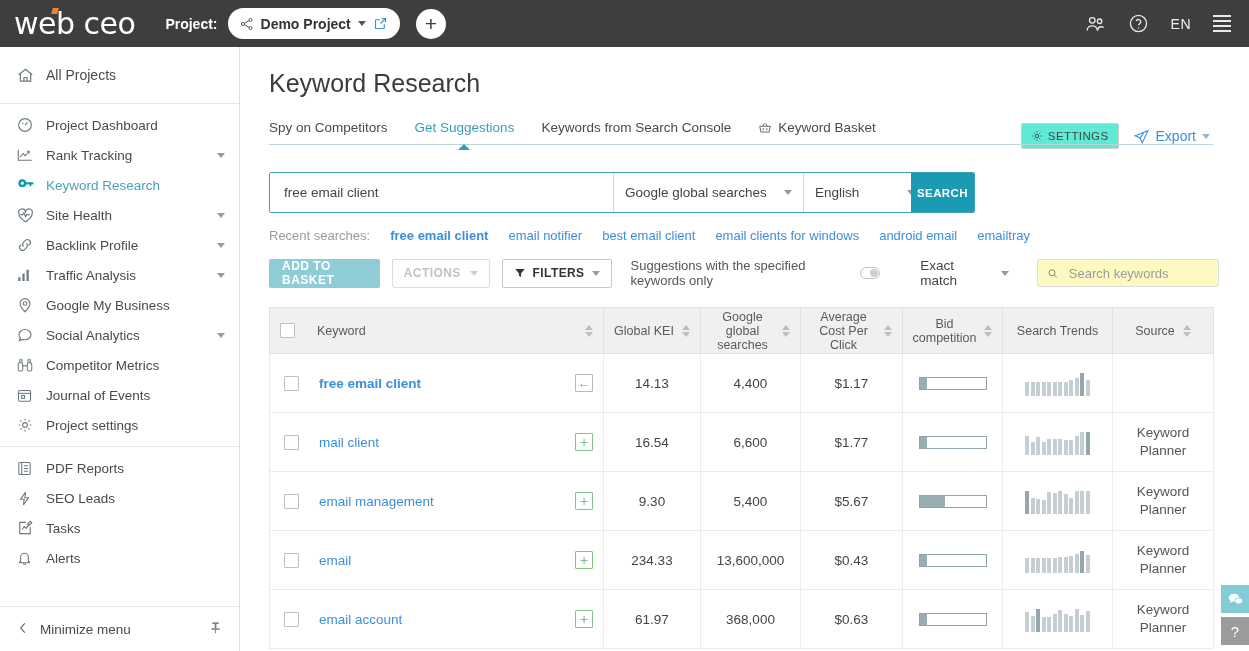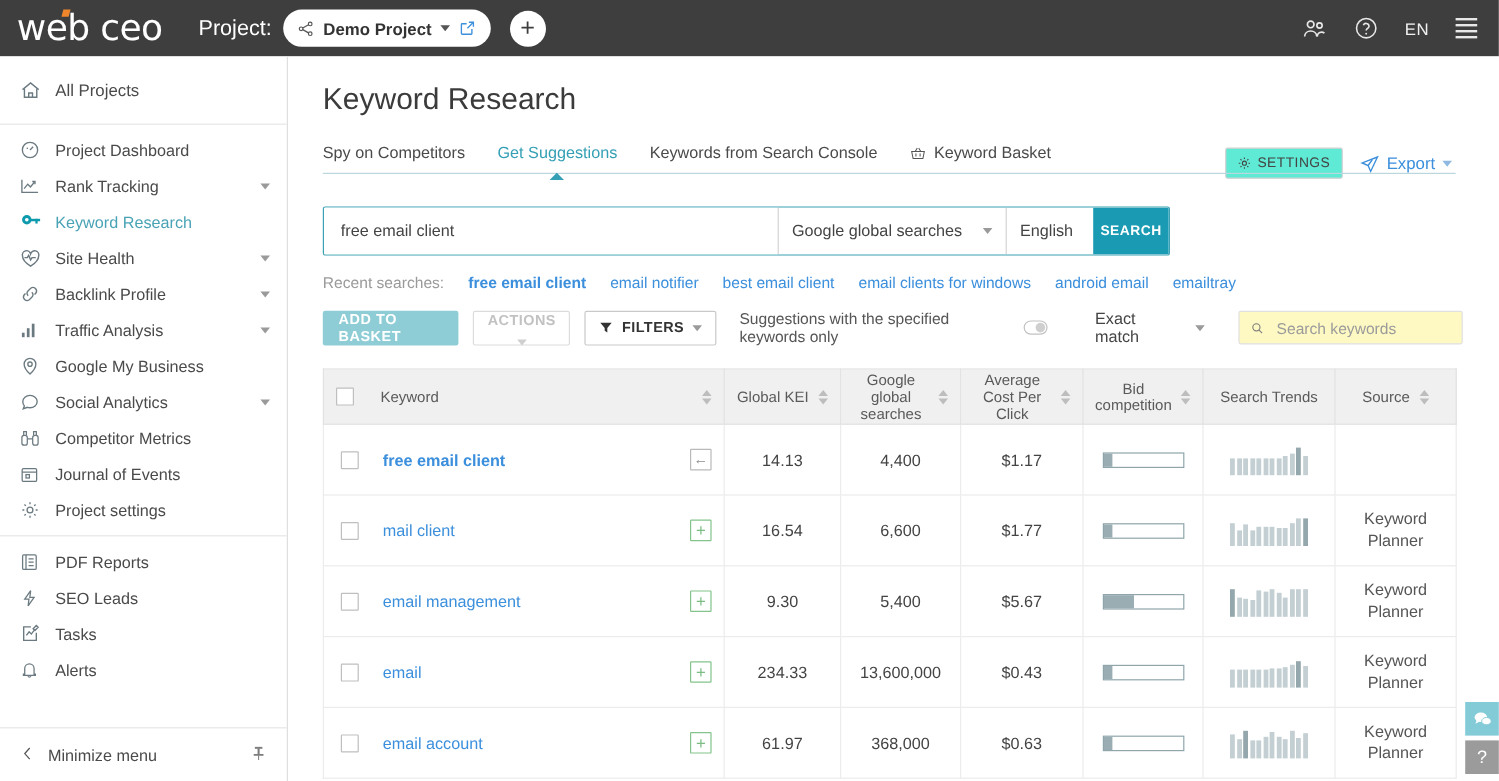--- a/index.html
+++ b/index.html
@@ -19,21 +19,21 @@
   .logo { margin-left:14px; display:flex; align-items:baseline; position:relative; }
   .logo-text {
     font-family:"DejaVu Sans", sans-serif;
     font-size:30px; color:#ffffff; letter-spacing:-0.5px; font-weight:400;
     line-height:1;
   }
   .logo-dot {
     position:absolute; left:38px; top:-1px; width:6px; height:6px;
     background:#f0862c; transform:skewX(-15deg);
   }
-  .proj-label { margin-left:30px; color:#ffffff; font-size:18px; }
+  .proj-label { margin-left:30px; color:#ffffff; font-size:14px;font-weight:bold; }
   .proj-pill {
     margin-left:10px; height:31px; background:#ffffff; border-radius:16px;
     display:flex; align-items:center; padding:0 12px; gap:7px; cursor:pointer;
   }
   .proj-pill-name { font-size:14px; color:#333; font-weight:600; }
   .caret-dn {
     width:0;height:0;border-left:4.5px solid transparent;border-right:4.5px solid transparent;
     border-top:5px solid #555;
   }
   .plus-btn {
@@ -116,21 +116,21 @@
   }
   .search-input {
     flex:1; border:none; outline:none; padding:0 14px; font-size:13.5px; color:#444;
     font-family:"Liberation Sans", sans-serif;
   }
   .sel {
     border-left:1px solid #d4d4d4; display:flex; align-items:center; justify-content:space-between;
     padding:0 11px; cursor:pointer; font-size:13.5px; color:#444; gap:10px;
   }
   .sel.engine { width:190px; }
-  .sel.lang2 { width:73px;gap:48px; }
+  .sel.lang2 { width:108px;gap:48px; }
   .btn-search {
     width:63px; background:#1a9bb3; color:#fff; display:flex; align-items:center;
     justify-content:center; font-size:11.5px; letter-spacing:.4px; cursor:pointer;
     font-weight:700;
   }
 
   
   .recent { margin:15px 0 0 29px; display:flex; align-items:center; gap:20px; font-size:13px; }
   .recent-label { color:#9a9a9a; }
   .recent a { color:#3b8fdc; text-decoration:none; cursor:pointer; }
@@ -139,21 +139,21 @@
   
   .toolbar { margin:15px 0 0 29px; display:flex; align-items:center; gap:12px; width:950px; }
   .btn-basket {
     height:29px; background:#8fcdd6; color:#fff; border-radius:2px;
     display:flex; align-items:center; padding:0 13px; font-size:12px; letter-spacing:.5px;
     cursor:pointer; font-weight:700;
   }
   .btn-actions {
     height:29px; background:#fff; border:1px solid #dcdcdc; border-radius:2px;
     display:flex; align-items:center; gap:9px; padding:0 11px; font-size:12px;
-    letter-spacing:.4px; color:#c2c2c2; cursor:default; font-weight:700;flex-direction:column;
+    letter-spacing:.4px; color:#c2c2c2; cursor:default; font-weight:700;
   }
   .btn-filters {
     height:29px; background:#fff; border:1px solid #c9c9c9; border-radius:2px;
     display:flex; align-items:center; gap:7px; padding:0 11px; font-size:12px;
     letter-spacing:.4px; color:#333; cursor:pointer; font-weight:700;
   }
   .caret-gray {
     width:0;height:0;border-left:4px solid transparent;border-right:4px solid transparent;
     border-top:5px solid #9a9a9a;
   }

